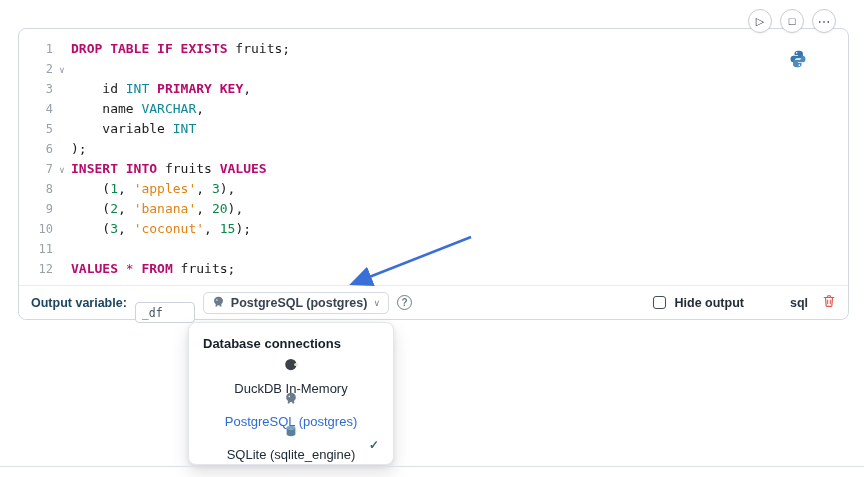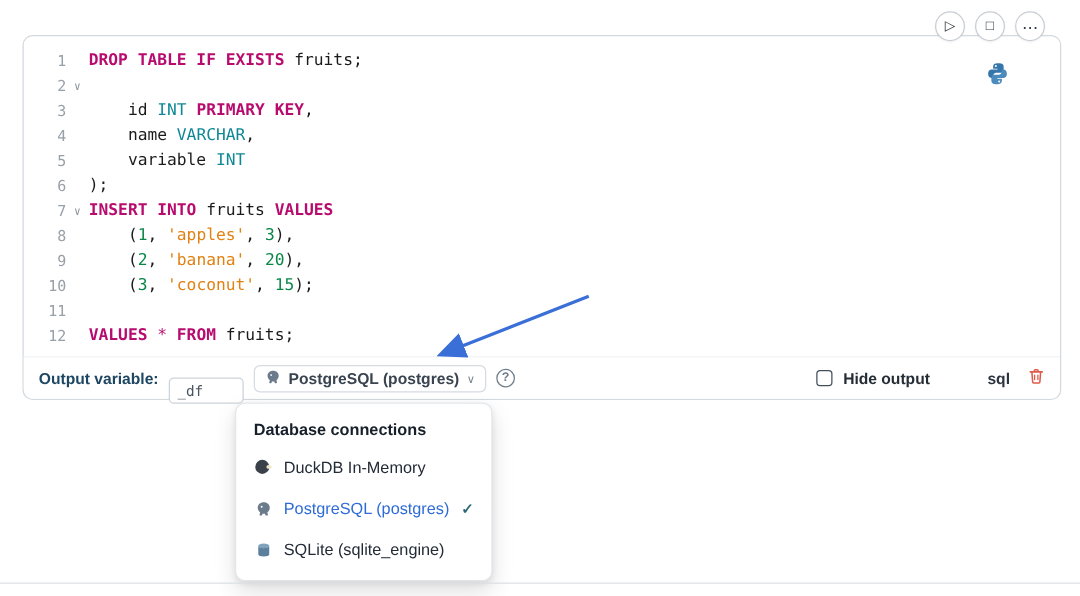--- a/index.html
+++ b/index.html
@@ -64,21 +64,21 @@
   .glyph-stop { font-size:11px; line-height:1; }
   .glyph-more { font-size:13px; line-height:1; letter-spacing:0; }
 
   
   .menu {
     position:absolute; left:188px; top:322px; width:206px; background:#fff;
     border:1px solid #e3e7ec; border-radius:8px; padding:6px 0 8px; box-sizing:border-box;
     box-shadow:0 8px 18px rgba(0,0,0,0.12), 0 2px 5px rgba(0,0,0,0.08);
   }
   .menu-header { font-weight:bold; font-size:13px; color:#17202a; padding:7px 14px 6px; }
-  .menu-item { display:flex; align-items:center; gap:9px; height:33px; padding:0 14px; font-size:13px; color:#222b36; cursor:pointer; }
+  .menu-item { display:flex; align-items:center; gap:9px; height:33px; padding:0 14px; font-size:13px; color:#222b36; cursor:pointer;flex-direction:column; }
   .menu-item .mi-icon { width:15px; height:15px; flex:none; display:flex; align-items:center; justify-content:center; }
   .menu-item.selected .mi-label { color:#2e6bd6; }
   .menu-check { margin-left:auto; color:#2b6777; font-size:12px; font-weight:bold; }
 
   
   .arrow-overlay { position:absolute; inset:0; pointer-events:none; }
 
   .bottom-divider { position:absolute; left:0; right:0; bottom:10px; height:1px; background:#dcdfe3; }
 </style>
 </head>

